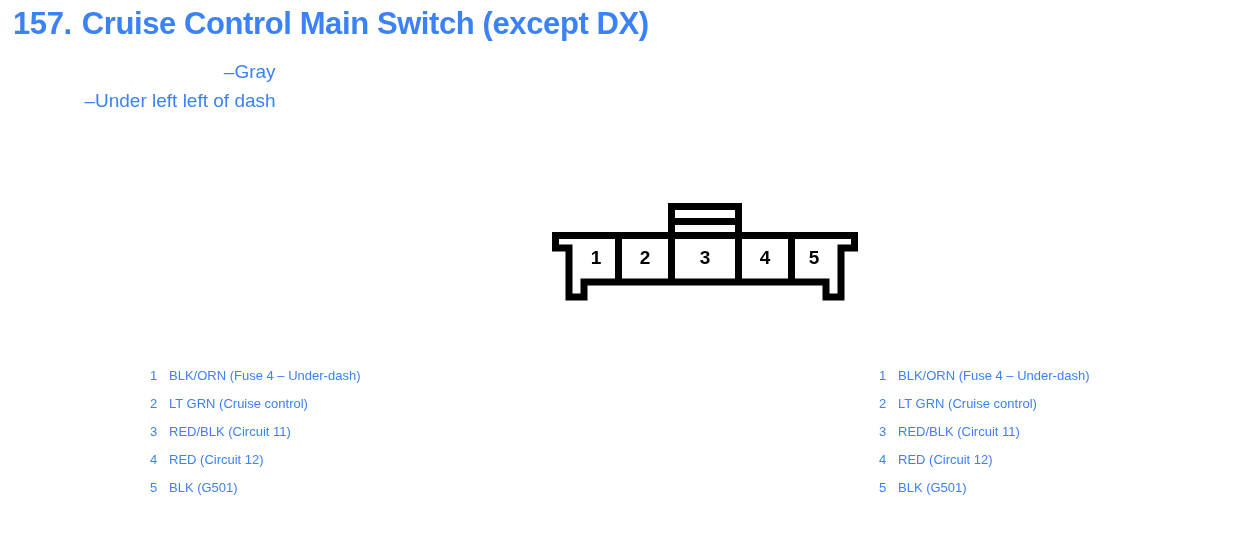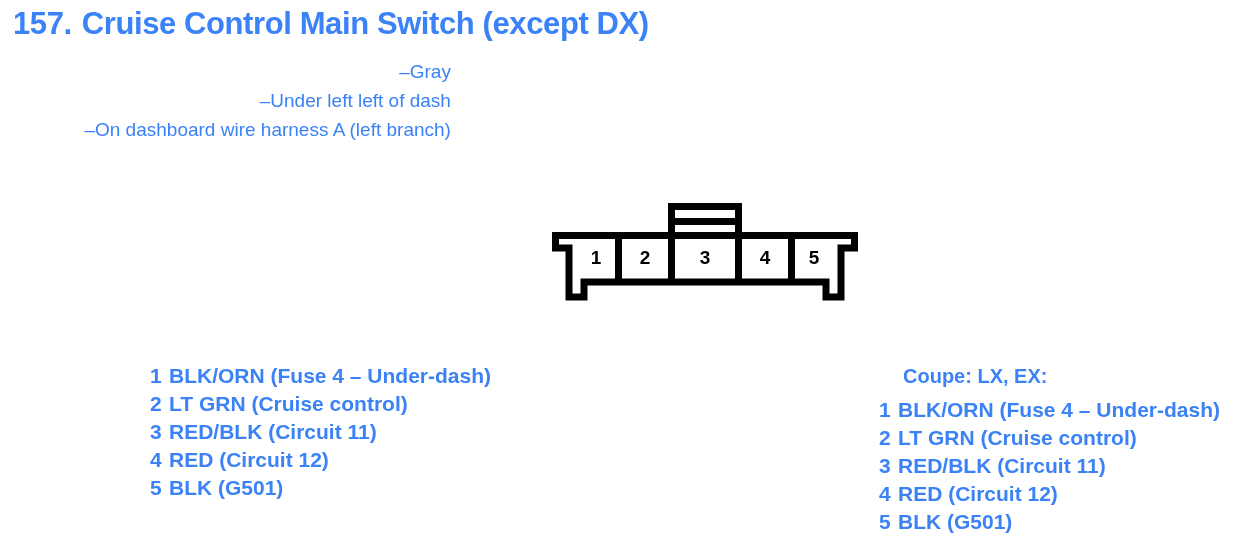--- a/index.html
+++ b/index.html
@@ -84,23 +84,22 @@
     font-size: 20px;
     font-weight: bold;
     line-height: 28px;
     height: 34px;
     white-space: nowrap;
   }
   #col-left  .col-heading { padding-left: 22px; }
   #col-right .col-heading { padding-left: 24px; }
 
   .pin-list {
-    font-size: 21px;
+    font-size: 13px;
     line-height: 28px;
-    font-weight: bold;
   }
   .pin-row {
     display: block;
     height: 28px;
     white-space: nowrap;
   }
   .pin-row .pin-no {
     display: inline-block;
     width: 19px;
     text-align: left;
@@ -117,23 +116,20 @@
   <div id="title">
     <span class="num">157.</span><span>Cruise Control Main Switch (except DX)</span>
   </div>
 
   <div id="notes">
     <span class="note-row">
       <span class="dash">–</span><span>Gray</span>
     </span>
     <span class="note-row">
       <span class="dash">–</span><span>Under left left of dash</span>
-    </span>
-    <span class="note-row">
-      <span class="dash">–</span><span>On dashboard wire harness A (left branch)</span>
     </span>
   </div>
 
   <div id="connector">
     <svg width="330" height="115" viewBox="0 0 330 115" xmlns="http://www.w3.org/2000/svg">
       <g fill="none" stroke="#000000" stroke-width="7">
 
         <path d="M 15.5 39.5
                  L 15.5 52
                  L 29 52
@@ -183,21 +179,20 @@
       <span class="pin-row">
         <span class="pin-no">4</span><span class="pin-txt">RED (Circuit 12)</span>
       </span>
       <span class="pin-row">
         <span class="pin-no">5</span><span class="pin-txt">BLK (G501)</span>
       </span>
     </div>
   </div>
 
   <div class="col" id="col-right">
-    <div class="col-heading">Coupe: LX, EX:</div>
     <div class="pin-list">
       <span class="pin-row">
         <span class="pin-no">1</span><span class="pin-txt">BLK/ORN (Fuse 4 – Under-dash)</span>
       </span>
       <span class="pin-row">
         <span class="pin-no">2</span><span class="pin-txt">LT GRN (Cruise control)</span>
       </span>
       <span class="pin-row">
         <span class="pin-no">3</span><span class="pin-txt">RED/BLK (Circuit 11)</span>
       </span>

